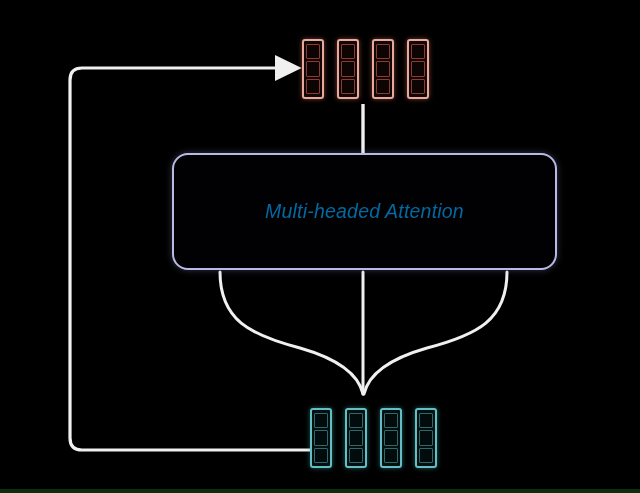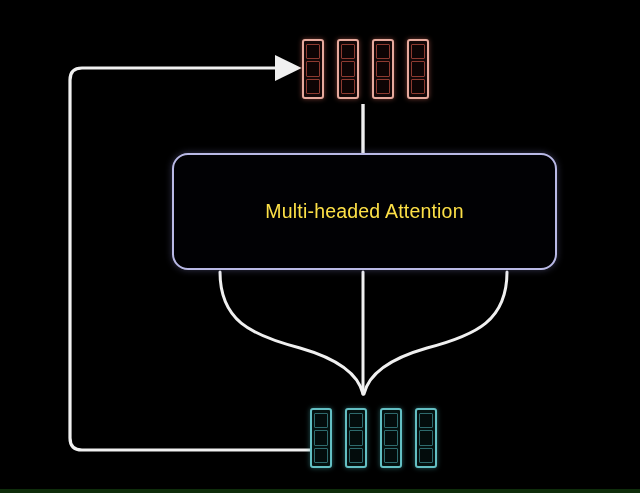--- a/index.html
+++ b/index.html
@@ -76,25 +76,26 @@
     box-sizing: border-box;
     border: 2px solid #b9b9e6;
     border-radius: 16px;
     background: #010104;
     box-shadow: 0 0 7px rgba(150,150,220,0.35);
     display: flex;
     align-items: center;
     justify-content: center;
   }
   #attention-box-label {
-    color: #fde047;
+    color: #0369a1;
     font-size: 19.5px;
     letter-spacing: 0.2px;
     white-space: nowrap;
     user-select: none;
+    font-style: italic;
   }
   
   #bottom-accent {
     position: absolute;
     left: 0;
     bottom: 0;
     width: 640px;
     height: 4px;
     background: #0e2d0b;
   }

